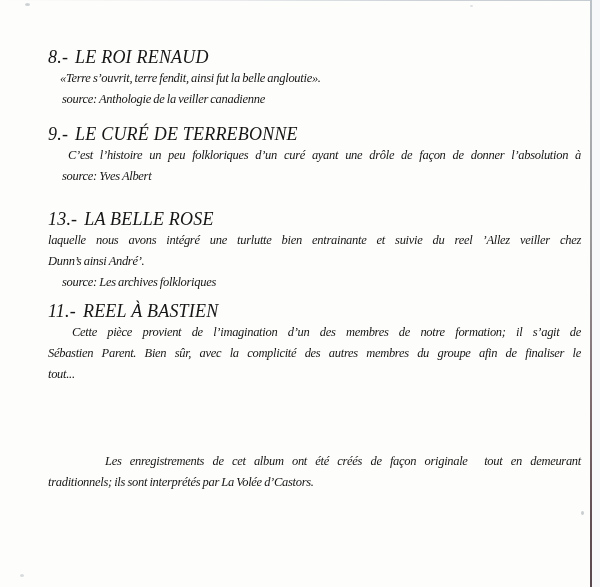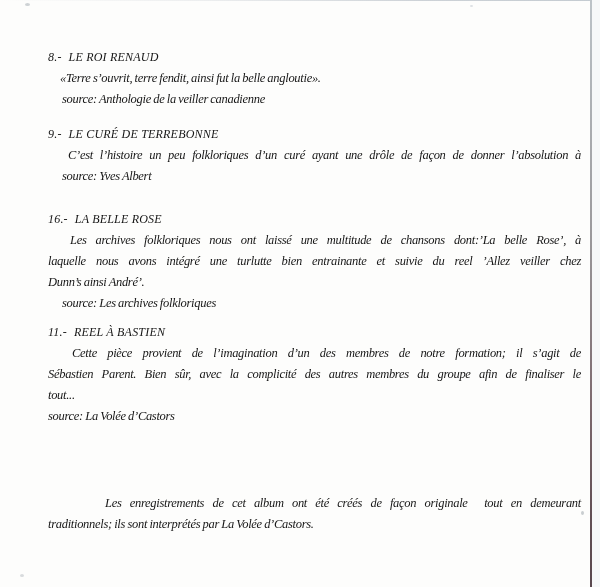--- a/index.html
+++ b/index.html
@@ -29,21 +29,21 @@
     letter-spacing: -0.3px;
     word-spacing: -0.5px;
     white-space: nowrap;
   }
   .jline {
     text-align: justify;
     -moz-text-align-last: justify;
     text-align-last: justify;
   }
   .hline {
-    font-size: 12px;
+    font-size: 18px;
     letter-spacing: 0.2px;
     line-height: 21px;
     white-space: nowrap;
   }
   .hline .num { margin-right: 7px; }
   .ind12 { text-indent: 12px; }
   .ind14 { text-indent: 14px; }
   .ind20 { text-indent: 20px; }
   .ind22 { text-indent: 22px; }
   .ind24 { text-indent: 24px; }
@@ -105,36 +105,34 @@
   <div class="mt14">
     <div class="hline">
       <span class="num">9.-</span><span>LE CURÉ DE TERREBONNE</span>
     </div>
     <div class="line jline ind20">C’est l’histoire un peu folkloriques d’un curé ayant une drôle de façon de donner l’absolution à</div>
     <div class="line ind14">source: Yves Albert</div>
   </div>
 
   <div class="mt22">
     <div class="hline">
-      <span class="num">16.-</span><span>LA BELLE ROSE</span>
+      <span class="num">13.-</span><span>LA BELLE ROSE</span>
     </div>
-    <div class="line jline ind22">Les archives folkloriques nous ont laissé une multitude de chansons dont:’La belle Rose’, à</div>
     <div class="line jline">laquelle nous avons intégré une turlutte bien entrainante et suivie du reel ’Allez veiller chez</div>
     <div class="line">Dunn’s ainsi André’.</div>
     <div class="line ind14">source: Les archives folkloriques</div>
   </div>
 
   <div class="mt8">
     <div class="hline">
       <span class="num">11.-</span><span>REEL À BASTIEN</span>
     </div>
     <div class="line jline ind24">Cette pièce provient de l’imagination d’un des membres de notre formation; il s’agit de</div>
     <div class="line jline">Sébastien Parent. Bien sûr, avec la complicité des autres membres du groupe afin de finaliser le</div>
     <div class="line">tout...</div>
-    <div class="line">source: La Volée d’Castors</div>
   </div>
 
   <div class="mt66">
     <div class="line jline ind57">Les enregistrements de cet album ont été créés de façon originale&nbsp; tout en demeurant</div>
     <div class="line">traditionnels; ils sont interprétés par La Volée d’Castors.</div>
   </div>
 
 </div>
 
 </body></html>

